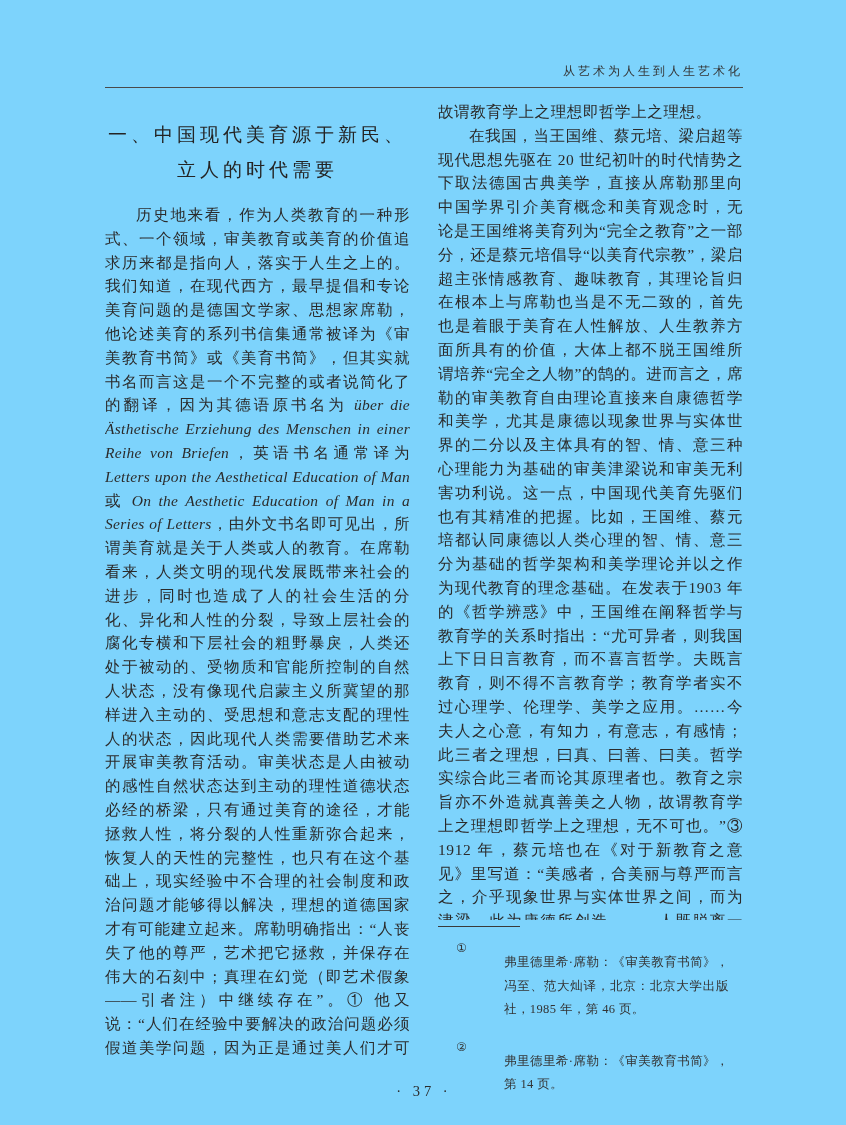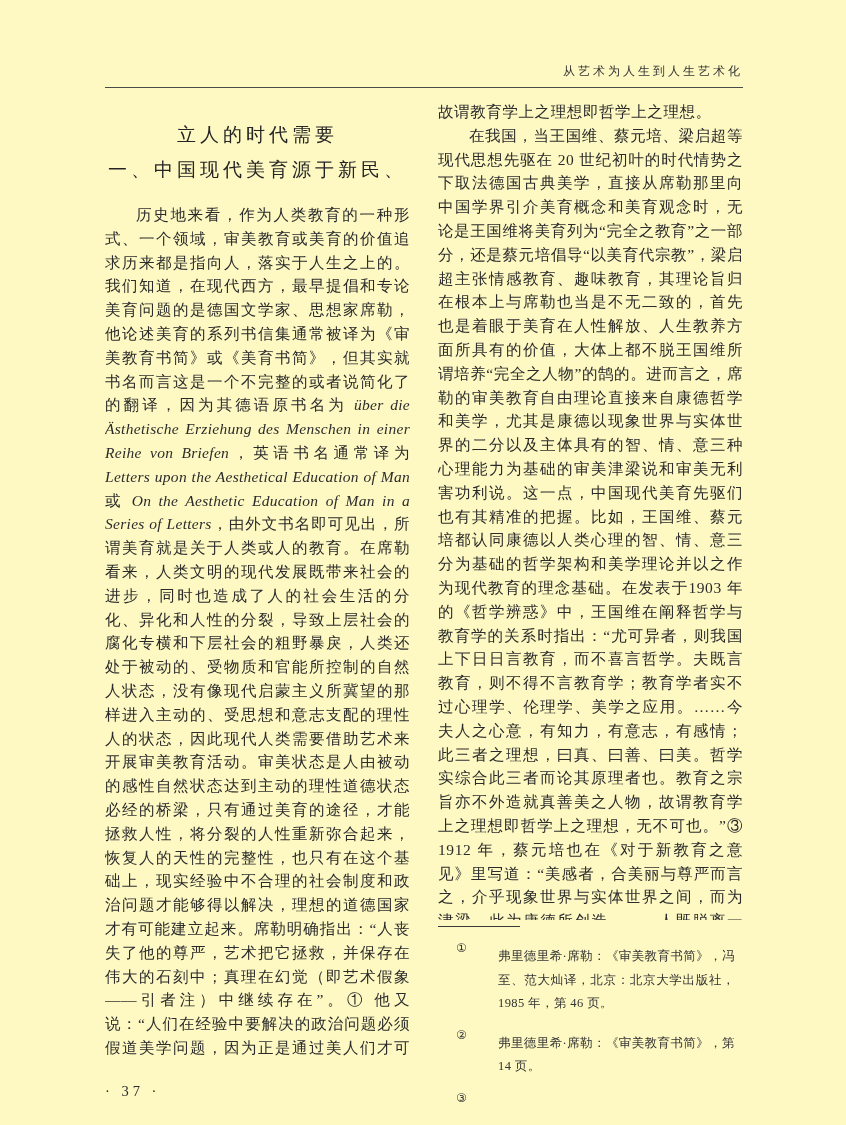--- a/index.html
+++ b/index.html
@@ -1,20 +1,20 @@
 <!DOCTYPE html>
 <html><head>
 <meta charset="utf-8">
 <style>
   html,body{margin:0;padding:0;background:#e8e8e8;}
   .page{
     position:relative;
     width:846px;height:1125px;
     margin:0 auto;
-    background:#fef9c3;
+    background:#7dd3fc;
     font-family:"Liberation Serif","DejaVu Serif",serif;
     color:#2b2b2b;
     overflow:hidden;
   }
   .running-head{
     position:absolute;
     top:63px;left:105px;width:638px;
     text-align:right;
     font-size:12px;
     letter-spacing:3px;
@@ -73,46 +73,46 @@
     line-height:23.5px;
     letter-spacing:0.4px;
     text-align:justify;
     color:#333;
   }
   .fn-marker{
     flex:0 0 34px;
     font-family:"DejaVu Sans","Liberation Sans",sans-serif;
     font-size:12px;
   }
-  .fn-text{flex:1;margin:8px;}
+  .fn-text{flex:1;margin:14px;}
   .page-number{
     position:absolute;
     top:1083px;left:105px;width:638px;
-    text-align:left;
+    text-align:center;
     font-size:14.5px;
     letter-spacing:4px;
     color:#2b2b2b;
   }
 </style>
 </head>
 <body>
 
 <div class="page">
 
   <div class="running-head">从艺术为人生到人生艺术化</div>
 
   <hr class="head-rule">
 
   <div class="columns">
 
     <div class="col">
 
       <h2 class="section-heading">
+        <span>一、中国现代美育源于新民、</span>
         <span>立人的时代需要</span>
-        <span>一、中国现代美育源于新民、</span>
       </h2>
 
       <div class="left-para-wrap">
         <p class="body-text indent"><span>历史地来看，作为人类教育的一种形式、一个领域，审美教育或美育的价值追求历来都是指向人，落实于人生之上的。我们知道，在现代西方，最早提倡和专论美育问题的是德国文学家、思想家席勒，他论述美育的系列书信集通常被译为《审美教育书简》或《美育书简》，但其实就书名而言这是一个不完整的或者说简化了的翻译，因为其德语原书名为 </span><span class="lat">über die Ästhetische Erziehung des Menschen in einer Reihe von Briefen</span><span>，英语书名通常译为 </span><span class="lat">Letters upon the Aesthetical Education of Man</span><span> 或 </span><span class="lat">On the Aesthetic Education of Man in a Series of Letters</span><span>，由外文书名即可见出，所谓美育就是关于人类或人的教育。在席勒看来，人类文明的现代发展既带来社会的进步，同时也造成了人的社会生活的分化、异化和人性的分裂，导致上层社会的腐化专横和下层社会的粗野暴戾，人类还处于被动的、受物质和官能所控制的自然人状态，没有像现代启蒙主义所冀望的那样进入主动的、受思想和意志支配的理性人的状态，因此现代人类需要借助艺术来开展审美教育活动。审美状态是人由被动的感性自然状态达到主动的理性道德状态必经的桥梁，只有通过美育的途径，才能拯救人性，将分裂的人性重新弥合起来，恢复人的天性的完整性，也只有在这个基础上，现实经验中不合理的社会制度和政治问题才能够得以解决，理想的道德国家才有可能建立起来。席勒明确指出：“人丧失了他的尊严，艺术把它拯救，并保存在伟大的石刻中；真理在幻觉（即艺术假象——引者注）中继续存在”。① 他又说：“人们在经验中要解决的政治问题必须假道美学问题，因为正是通过美人们才可以走向自由。”② 所以，审美教育是与人类自由相关的活动，是实现人的精神解放和人性完满同时</span></p>
       </div>
     </div>
 
     <div class="col">
       <div class="right-para-wrap">
         <p class="body-text">故谓教育学上之理想即哲学上之理想。</p>

